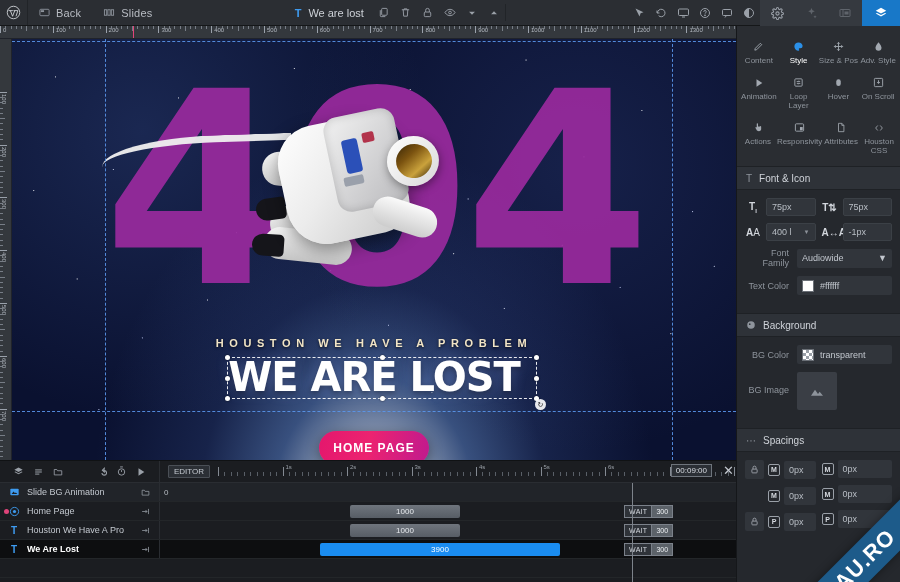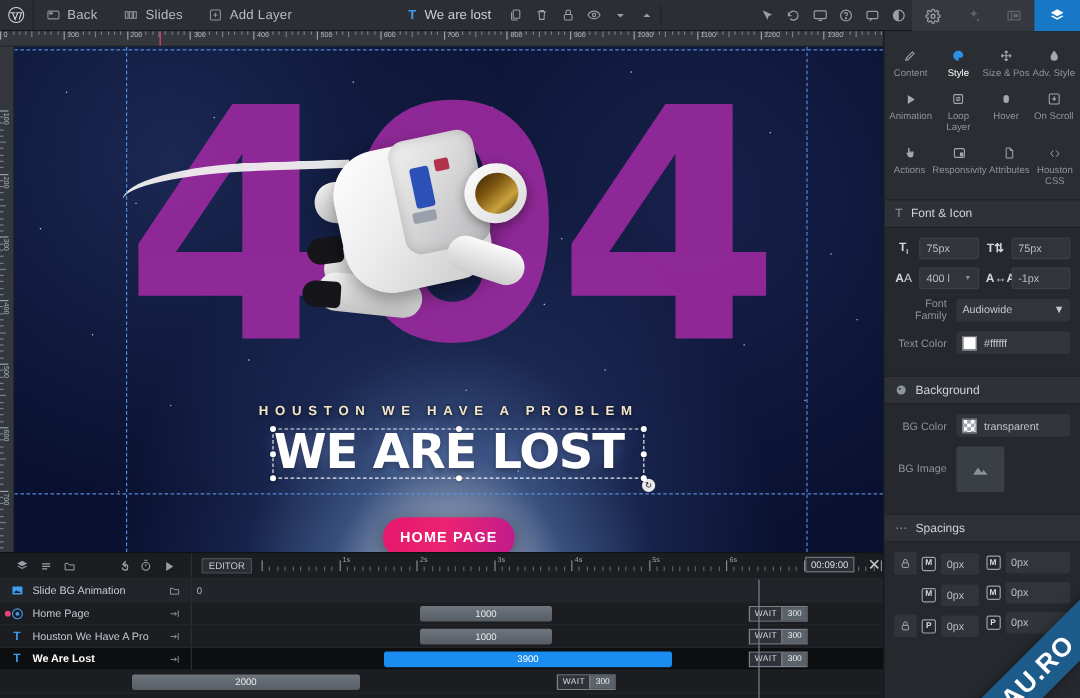--- a/index.html
+++ b/index.html
@@ -4,21 +4,21 @@
 <title>Slider Editor</title>
 <style>
   * { box-sizing: border-box; margin:0; padding:0; }
   html,body{ background:#1b1d21; }
   body{
     width:900px; height:582px; overflow:hidden;
     font-family:"Liberation Sans", sans-serif;
     font-size:11px; color:#c9ccd1;
     position:relative;
   }
-  .app { width:900px; height:582px; position:relative; overflow:hidden; background:#0c4a6e; }
+  .app { width:900px; height:582px; position:relative; overflow:hidden; background:#3b82f6; }
 
   
   .topbar{
     position:absolute; left:0; top:0; width:900px; height:26px;
     background:#2b2e33; display:flex; align-items:stretch;
     border-bottom:1px solid #151719;
   }
   .tb-logo{ width:28px; display:flex; align-items:center; justify-content:center;
     color:#d4d7dc; font-size:15px; border-right:1px solid #212428; }
   .tb-item{ display:flex; align-items:center; gap:6px; padding:0 11px; color:#b8bcc3;
@@ -335,29 +335,20 @@
       <span class="ic">
         <svg width="12" height="11" viewBox="0 0 24 24" fill="none" stroke="currentColor" stroke-width="2">
             <rect x="2" y="6" width="5" height="12"></rect>
             <rect x="9.5" y="6" width="5" height="12"></rect>
             <rect x="17" y="6" width="5" height="12"></rect>
           </svg>
       </span>
       <span>Slides</span>
     </div>
 
-    <div class="tb-item">
-      <span class="ic">
-        <svg width="11" height="11" viewBox="0 0 24 24" fill="none" stroke="currentColor" stroke-width="2">
-            <rect x="3" y="3" width="18" height="18" rx="2"></rect>
-            <path d="M12 8v8M8 12h8"></path>
-          </svg>
-      </span>
-      <span>Add Layer</span>
-    </div>
 
     <div class="tb-spacer"></div>
 
     <div class="tb-layer">
       <span class="tico">T</span>
       <span>We are lost</span>
     </div>
 
     <div class="tb-icons">
       <div class="tb-ib">
@@ -1201,25 +1192,18 @@
           </div>
           <div class="tl-track">
             <div class="bar blue" style="left: 160px; width: 240px;">3900</div>
             <div class="wait" style="left: 464px;">
               <span class="w1">WAIT</span>
               <span class="w2">300</span>
             </div>
           </div>
         </div>
         <div class="tl-row">
-          <div class="tl-track">
-            <div class="bar grey" style="left: 110px; width: 190px;">2000</div>
-            <div class="wait" style="left: 464px;">
-              <span class="w1">WAIT</span>
-              <span class="w2">300</span>
-            </div>
-          </div>
         </div>
       </div>
     <div class="playhead" style="left:632px;top:22px;bottom:0;"></div>
   </div>
 
 </div>
 
 </body></html>

